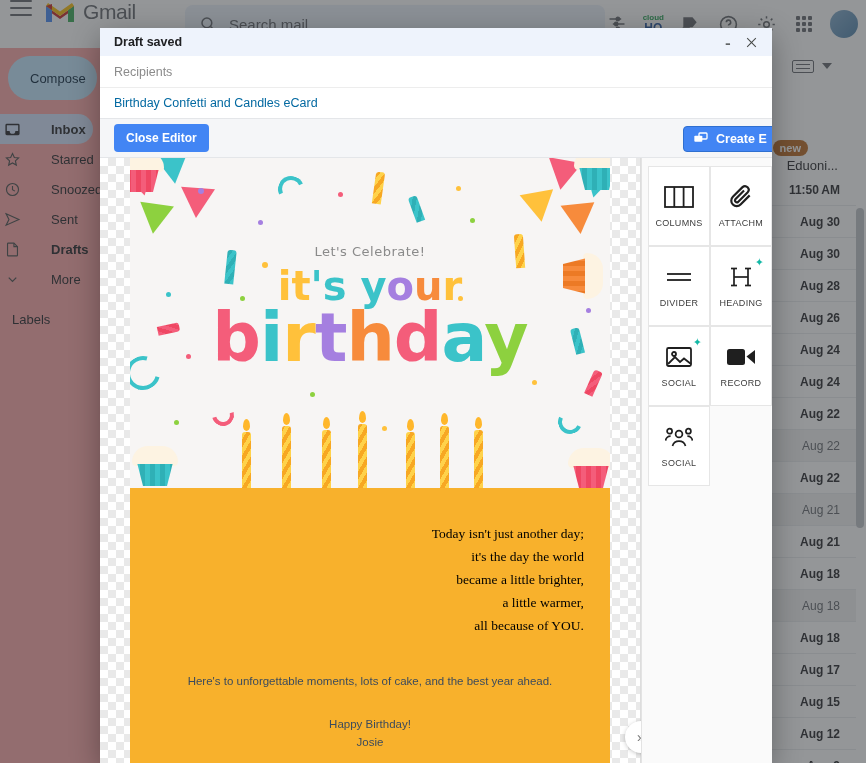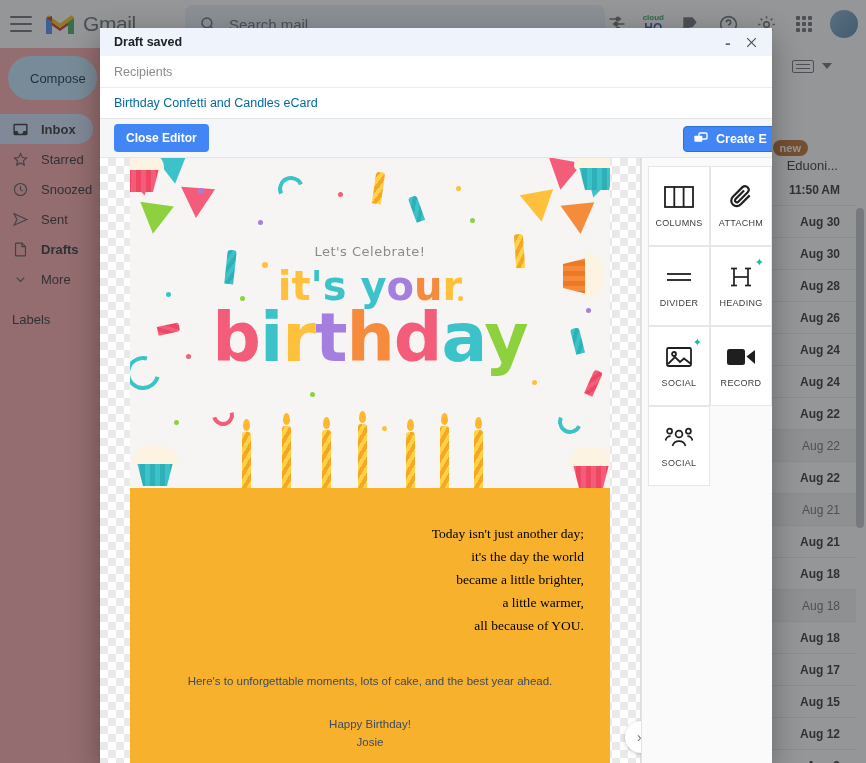--- a/index.html
+++ b/index.html
@@ -8,21 +8,21 @@
     overflow: hidden;
     font-family: "Liberation Sans", sans-serif;
     background: #ffffff;
   }
   #root { position: relative; width: 866px; height: 763px; overflow: hidden; }
 
   
   .gmail { position: absolute; inset: 0; background: #ffffff; }
   .gm-header {
     position: absolute; top: 0; left: 0; right: 0; height: 48px;
-    display: flex; align-items: center; background: #ffffff;
+    display: flex; align-items: flex-start; background: #ffffff;
   }
   .hamburger { width: 22px; height: 16px; margin-left: 10px; position: relative; cursor: pointer; }
   .hamburger span { position: absolute; left: 0; right: 0; height: 2px; background: #5f6368; border-radius: 1px; }
   .hamburger span:nth-child(1) { top: 0; }
   .hamburger span:nth-child(2) { top: 7px; }
   .hamburger span:nth-child(3) { top: 14px; }
 
   .gm-logo { display: flex; align-items: center; margin-left: 12px; gap: 7px; }
   .gm-logo-mark { width: 32px; height: 24px; }
   .gm-logo-text { font-size: 21px; color: #5f6368; letter-spacing: -0.4px; }
@@ -43,21 +43,21 @@
   .grid-dots i { background: #5f6368; border-radius: 1px; display: block; }
 
   
   .gm-side { position: absolute; top: 48px; left: 0; width: 105px; bottom: 0; background: #fca5a5; padding-top: 8px; }
   .compose {
     margin: 0 8px 14px 8px; height: 44px; border-radius: 22px; background: #c2e7ff;
     display: flex; align-items: center; gap: 10px; padding: 0 12px; cursor: pointer;
   }
   .compose-label { font-size: 13px; color: #001d35; }
   .nav-item {
-    height: 30px; display: flex; align-items: center; gap: 12px; padding-left: 12px;
+    height: 30px; display: flex; align-items: center; gap: 30px; padding-left: 4px;
     border-radius: 0 16px 16px 0; margin-right: 12px; font-size: 13px; color: #202124; cursor: pointer;
   }
   .nav-item.active { background: #d3e3fd; font-weight: bold; }
   .nav-item.bold { font-weight: bold; }
   .nav-ico { width: 17px; height: 17px; display: flex; align-items: center; justify-content: center; flex: none; color: #444746; }
   .labels-h { margin: 18px 0 0 12px; font-size: 13px; color: #202124; }
 
   
   .gm-list { position: absolute; top: 48px; left: 105px; right: 0; bottom: 0; background: #ffffff; }
   .list-toolbar { height: 36px; display: flex; align-items: center; justify-content: flex-end; padding-right: 34px; gap: 8px; }

